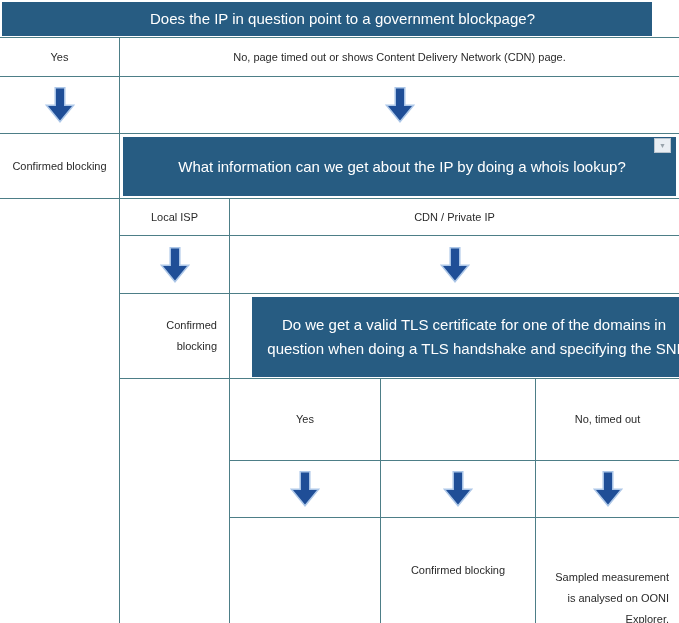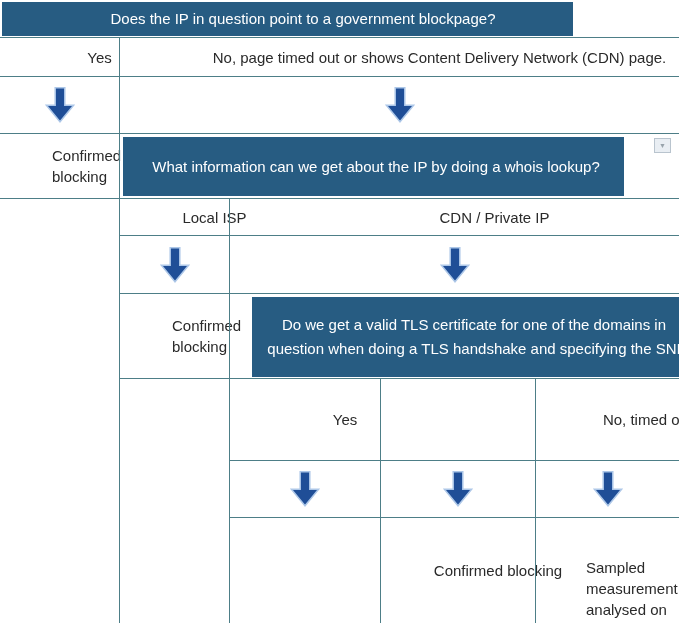--- a/index.html
+++ b/index.html
@@ -13,22 +13,22 @@
     --dropdown-border:#b9c4ce;
     --dropdown-glyph:#98a3ab;
   }
   html,body{margin:0;padding:0;background:#ffffff;}
   #stage{
     position:relative;width:679px;height:623px;background:#ffffff;overflow:hidden;
     font-family:"Liberation Sans","DejaVu Sans",sans-serif;
   }
   .cell{
     position:absolute;display:flex;align-items:center;justify-content:center;
-    text-align:left;font-size:15px;line-height:21px;color:var(--body-text);
-    padding:0 12px;box-sizing:border-box;margin-left:40px;
+    text-align:right;font-size:11px;line-height:21px;color:var(--body-text);
+    padding:0 12px;box-sizing:border-box;
   }
   .bold{font-weight:normal;}
   .blue{
     position:absolute;background:var(--header-bg);color:var(--header-text);
     display:flex;align-items:center;justify-content:center;text-align:center;
     font-size:15px;line-height:24px;padding:0 14px;box-sizing:border-box;
   }
   .hline,.vline{position:absolute;background:var(--border);}
   .arrowcell{position:absolute;display:flex;align-items:center;justify-content:center;}
   .arrow-svg{display:block;}
@@ -38,25 +38,25 @@
     box-sizing:border-box;display:flex;align-items:center;justify-content:center;
     cursor:pointer;
   }
   .dropdown span{font-size:7px;line-height:7px;color:var(--dropdown-glyph);}
 </style>
 </head>
 <body>
 
 <div id="stage">
 
-  <div class="blue" style="left:2px;top:2px;width:571px;height:34px;padding-left:45px;">
+  <div class="blue" style="left:2px;top:2px;width:650px;height:34px;padding-left:45px;">
     <span>Does the IP in question point to a government blockpage?</span>
   </div>
 
-  <div class="blue" style="left:123px;top:137px;width:501px;height:59px;padding-left:19px;">
+  <div class="blue" style="left:123px;top:137px;width:553px;height:59px;padding-left:19px;">
     <span>What information can we get about the IP by doing a whois lookup?</span>
   </div>
 
   <div class="dropdown">
     <span>▼</span>
   </div>
 
   <div class="blue" style="left:232px;top:297px;width:444px;height:80px;margin-left:20px;">
     <span>Do we get a valid TLS certificate for one of the domains in question when doing a TLS handshake and specifying the SNI</span>
   </div>

